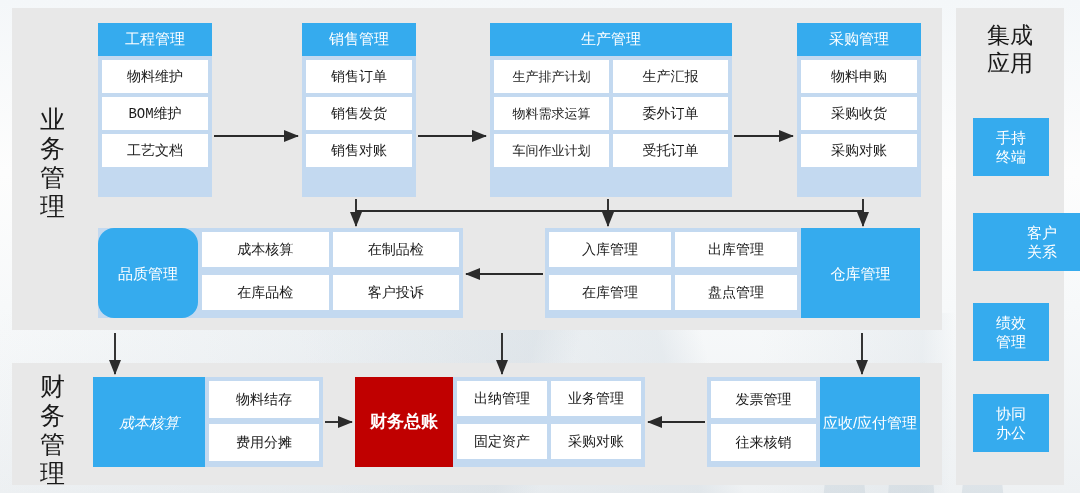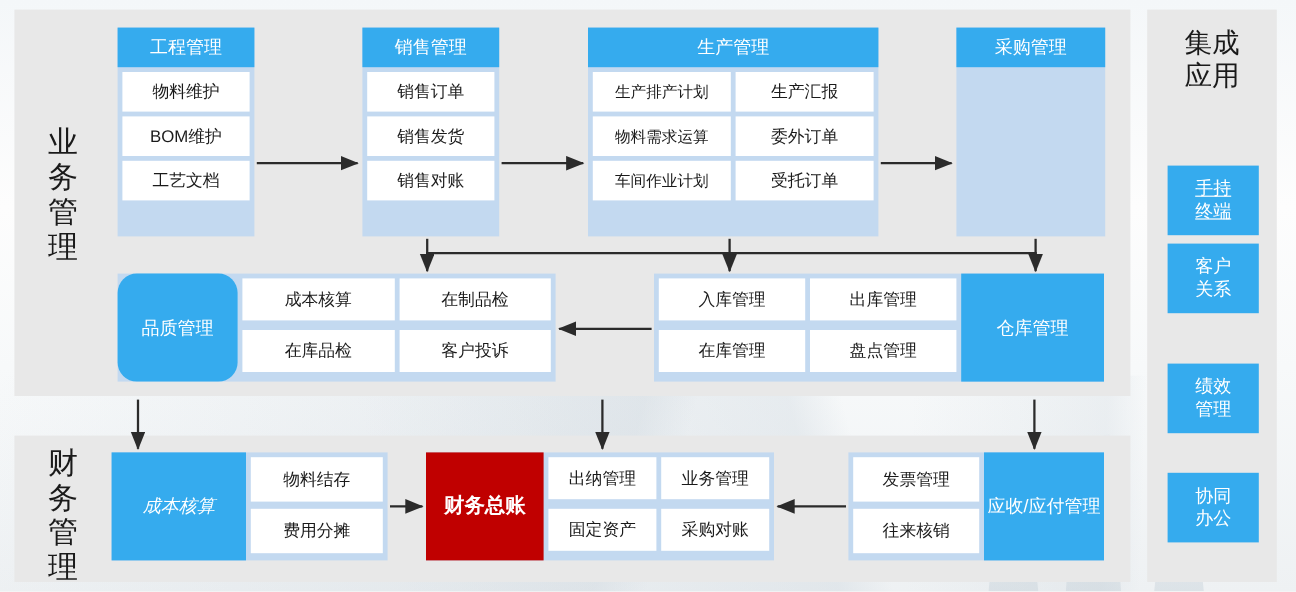--- a/index.html
+++ b/index.html
@@ -55,20 +55,21 @@
     font-size:15px;text-align:center;
     display:flex;align-items:center;justify-content:center;
     width:100%;height:33px;
   }
   .card-body{padding:4px;display:flex;flex-direction:column;gap:4px;}
   .card-body.two-col{display:grid;grid-template-columns:1fr 1fr;gap:4px;}
   .item{
     background:#ffffff;color:#1a1a1a;font-size:14px;
     height:33px;display:flex;align-items:center;justify-content:center;
     white-space:nowrap;
+    font-family:Liberation Mono, monospace;
   }
   .item.sm{font-size:13px;}
 
   
   .sidecard{position:absolute;background:#c3d9f0;display:flex;box-sizing:border-box;}
   .side-blue{
     background:#35abee;color:#fff;font-size:15px;
     display:flex;align-items:center;justify-content:center;text-align:center;
     line-height:19px;flex:0 0 auto;
   }
@@ -114,22 +115,22 @@
   #apps-title{
     position:absolute;left:956px;top:22px;width:108px;
     text-align:center;font-size:23px;line-height:28px;color:#1a1a1a;
     font-family:"Liberation Serif","DejaVu Serif",serif;
   }
   .app-btn{
     position:absolute;left:973px;width:76px;height:58px;
     background:#35abee;color:#ffffff;font-size:15px;line-height:19px;
     display:flex;align-items:center;justify-content:center;text-align:center;
   }
-  #app-0{top:138px;text-decoration:underline;}
-  #app-1{top:203px;}
+  #app-0{top:118px;}
+  #app-1{top:213px;padding-left:31px;}
   #app-2{top:303px;}
   #app-3{top:394px;}
 
   
   #arrows{position:absolute;inset:0;z-index:2;pointer-events:none;}
 </style>
 </head>
 <body>
 
 <div class="bg-wash"></div>
@@ -164,20 +165,25 @@
       <div class="item">生产汇报</div>
       <div class="item sm">物料需求运算</div>
       <div class="item">委外订单</div>
       <div class="item sm">车间作业计划</div>
       <div class="item">受托订单</div>
     </div>
   </div>
 
   <div class="card" id="card-purchase">
     <div class="card-head">采购管理</div>
+    <div class="card-body">
+      <div class="item">物料申购</div>
+      <div class="item">采购收货</div>
+      <div class="item">采购对账</div>
+    </div>
   </div>
 
   <div class="sidecard" id="card-quality">
     <div class="side-blue">品质管理</div>
     <div class="side-grid">
       <div class="item">成本核算</div>
       <div class="item">在制品检</div>
       <div class="item">在库品检</div>
       <div class="item">客户投诉</div>
     </div>

